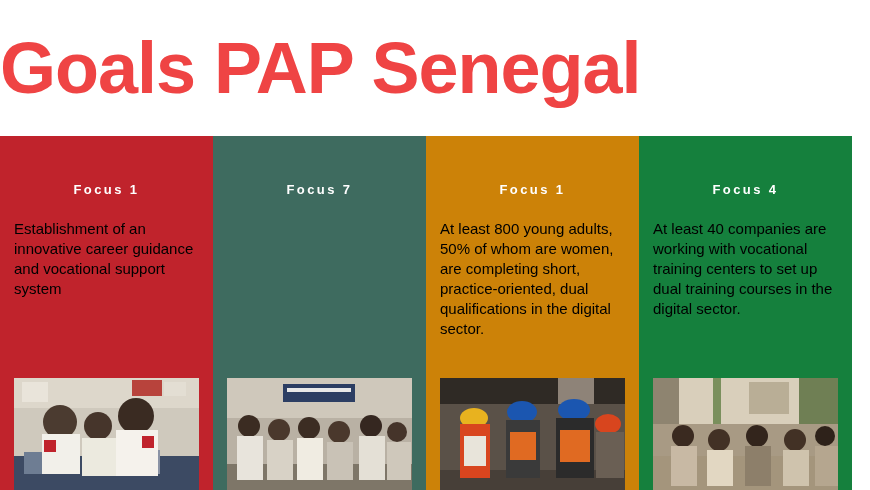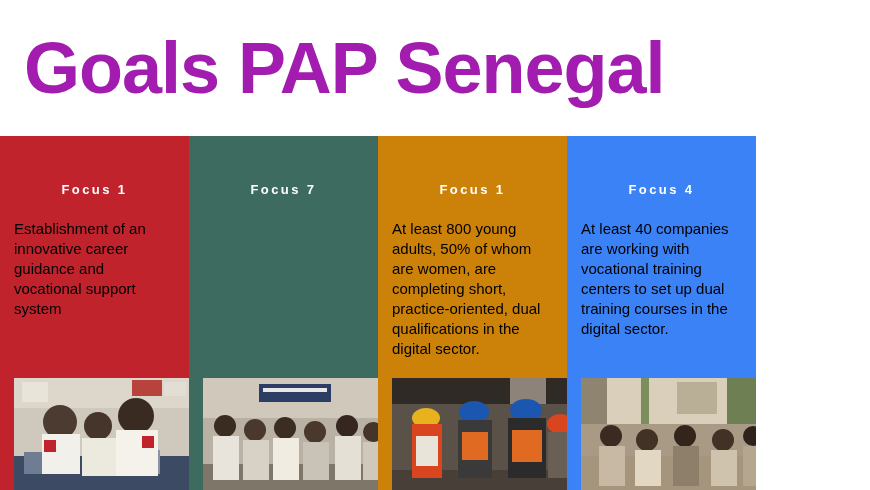--- a/index.html
+++ b/index.html
@@ -25,31 +25,30 @@
     top: 0;
     width: 870px;
     height: 136px;
     background: #ffffff;
     display: flex;
     align-items: center;
   }
   .slide-title {
     font-size: 72px;
     font-weight: bold;
-    color: #a21caf;
+    color: #ef4444;
     letter-spacing: -1px;
     line-height: 1;
-    padding-left: 24px;
     white-space: nowrap;
   }
   .columns {
     position: absolute;
     left: 0;
     top: 136px;
-    width: 756px;
+    width: 870px;
     height: 354px;
     display: flex;
     gap: 0;
   }
   .column {
     position: relative;
     width: 213px;
     height: 354px;
     overflow: hidden;
   }
@@ -160,21 +159,21 @@
           <rect x="70" y="54" width="26" height="28" fill="#e06a22"></rect>
           <ellipse cx="134" cy="32" rx="16" ry="11" fill="#1b56b0"></ellipse>
           <rect x="116" y="40" width="38" height="60" fill="#2b2b2b"></rect>
           <rect x="120" y="52" width="30" height="32" fill="#e06a22"></rect>
           <ellipse cx="168" cy="46" rx="13" ry="10" fill="#d8451e"></ellipse>
           <rect x="156" y="54" width="28" height="46" fill="#6a5f54"></rect>
         </svg>
       </div>
     </div>
 
-    <div class="column" id="col3" style="background: #3b82f6;">
+    <div class="column" id="col3" style="background: #15803d;">
       <div class="col-heading">Focus 4</div>
       <div class="col-body">At least 40 companies are working with vocational training centers to set up dual training courses in the digital sector.</div>
       <div class="photo">
         <svg viewBox="0 0 185 112" preserveAspectRatio="none">
           <rect x="0" y="0" width="185" height="112" fill="#a89a84"></rect>
           <rect x="0" y="0" width="185" height="46" fill="#d9cfbb"></rect>
           <rect x="0" y="0" width="26" height="46" fill="#8e8470"></rect>
           <rect x="60" y="0" width="8" height="46" fill="#7a8f5c"></rect>
           <rect x="96" y="4" width="40" height="32" fill="#b9ae96"></rect>
           <rect x="146" y="0" width="39" height="46" fill="#6f7f54"></rect>

